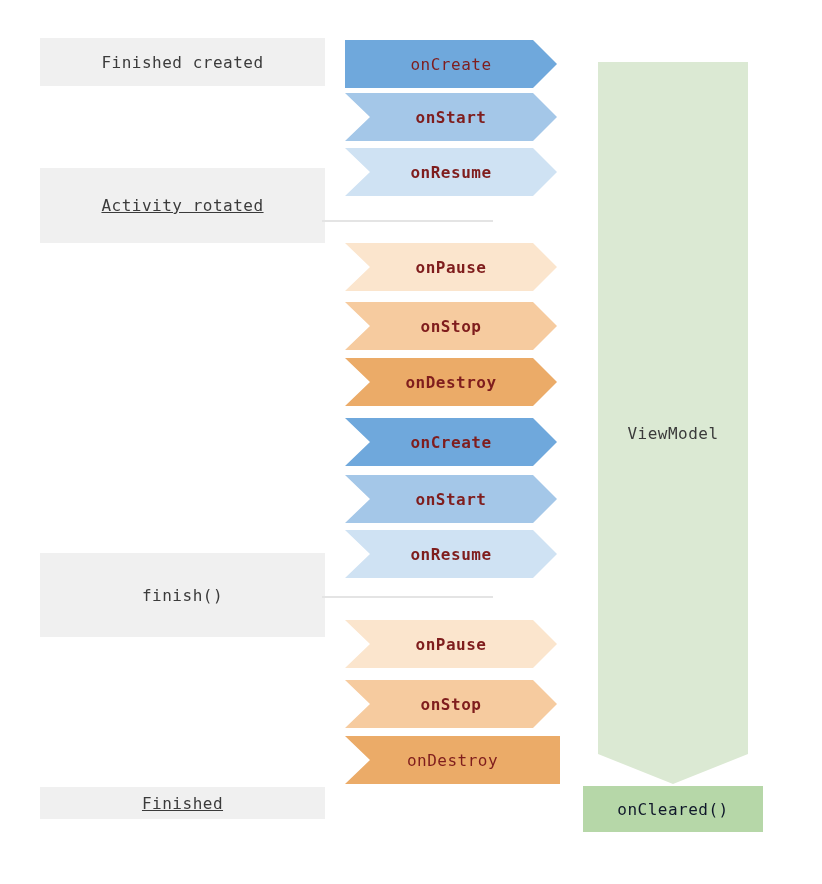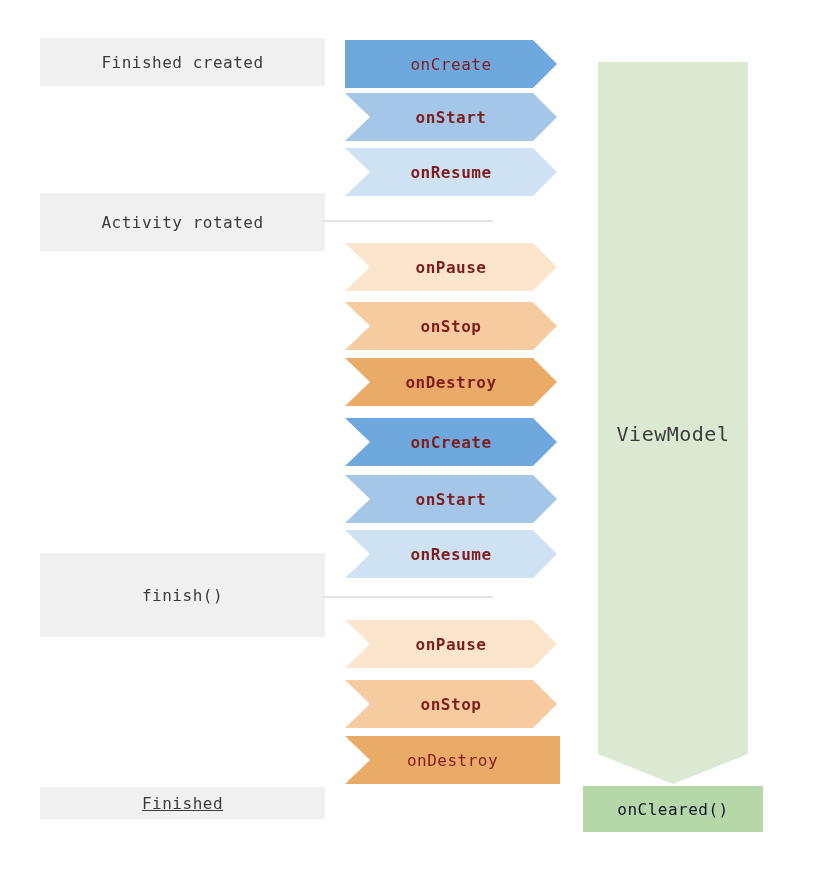--- a/index.html
+++ b/index.html
@@ -33,38 +33,38 @@
   .arrow.flat-left { clip-path: polygon(0 0, 188px 0, 212px 50%, 188px 100%, 0 100%); }
   
   .arrow.flat-right { width:215px; clip-path: polygon(0 0, 215px 0, 215px 100%, 0 100%, 25px 50%); }
 
   .scope-arrow {
     position:absolute; left:598px; top:62px; width:150px; height:722px;
     clip-path: polygon(0 0, 100% 0, 100% 692px, 50% 100%, 0 692px);
   }
   .scope-label {
     position:absolute; left:598px; top:421px; width:150px;
-    text-align:center; font-size:20px; line-height:26px; color:#3B3B3B;
+    text-align:center; font-size:16px; line-height:26px; color:#3B3B3B;
     letter-spacing:0.5px;
   }
   .cleared-box {
     position:absolute; left:583px; top:786px; width:180px; height:46px;
     display:flex; align-items:center; justify-content:center;
     font-size:16px; color:#0f172a; letter-spacing:0.5px;
   }
 </style>
 </head>
 <body>
 
 <div id="canvas">
 
   <div class="stage-box" style="top:38px; height:48px;">
     <span>Finished created</span>
   </div>
-  <div class="stage-box" style="top:193px; height:58px;">
+  <div class="stage-box" style="top:168px; height:75px;text-decoration:underline;">
     <span>Activity rotated</span>
   </div>
   <div class="stage-box" style="top:553px; height:84px;">
     <span>finish()</span>
   </div>
   <div class="stage-box" style="top:787px; height:32px;text-decoration:underline;">
     <span>Finished</span>
   </div>
 
   <div class="connector" style="top:220px;"></div>

